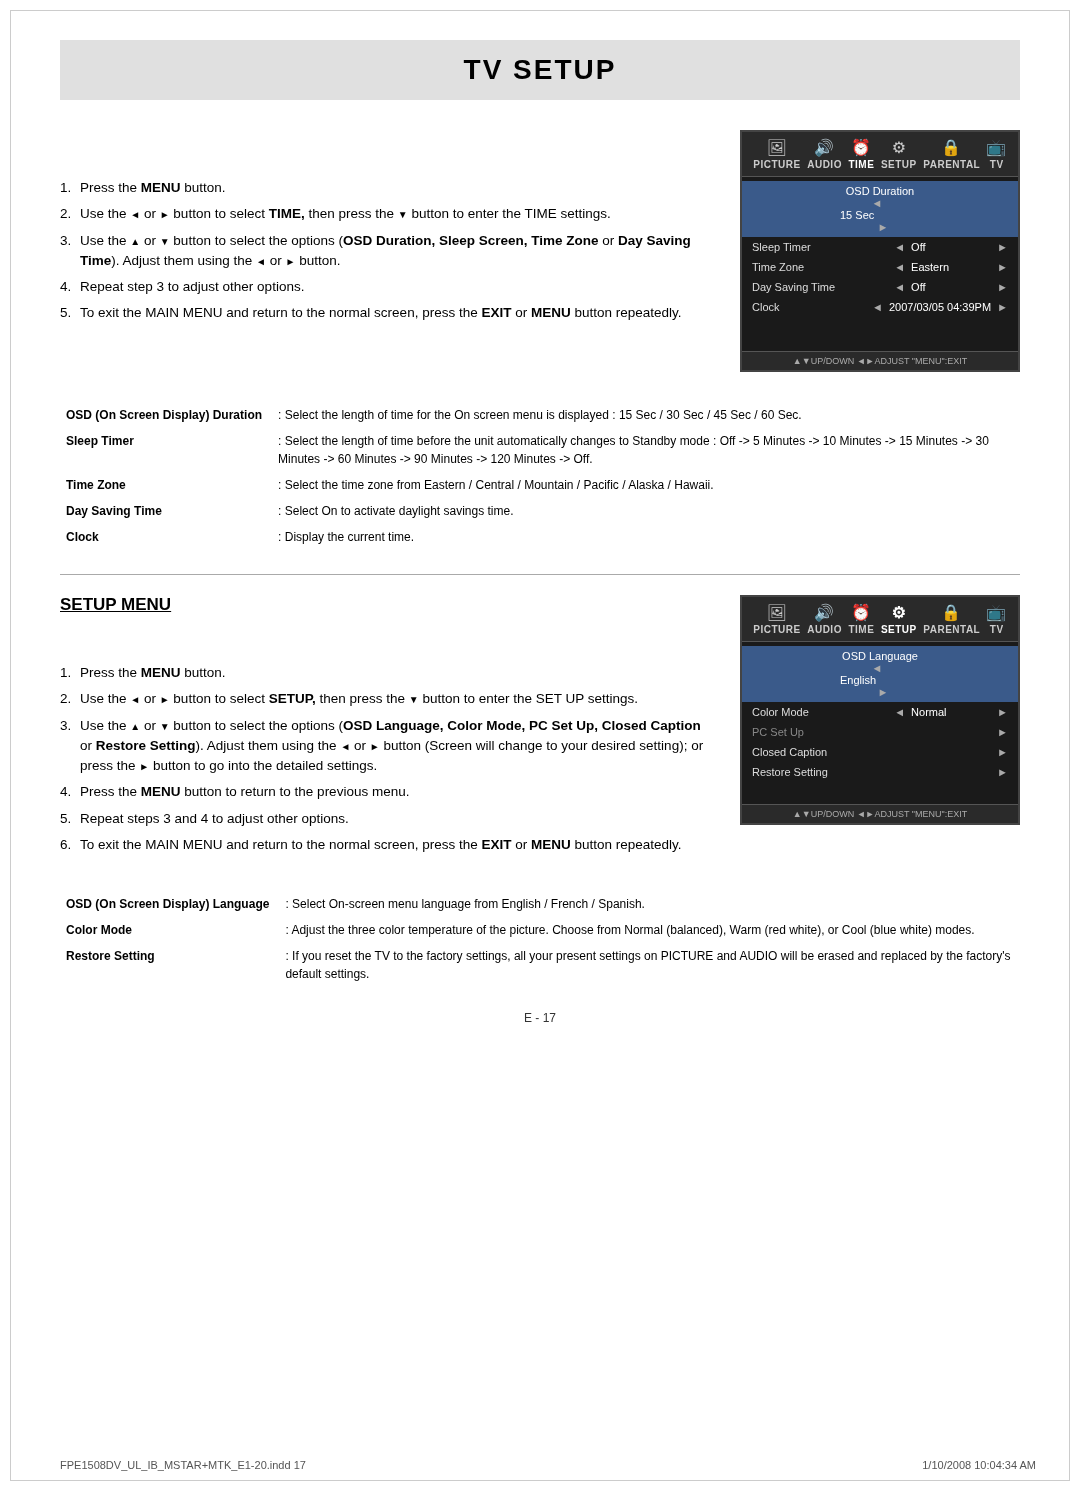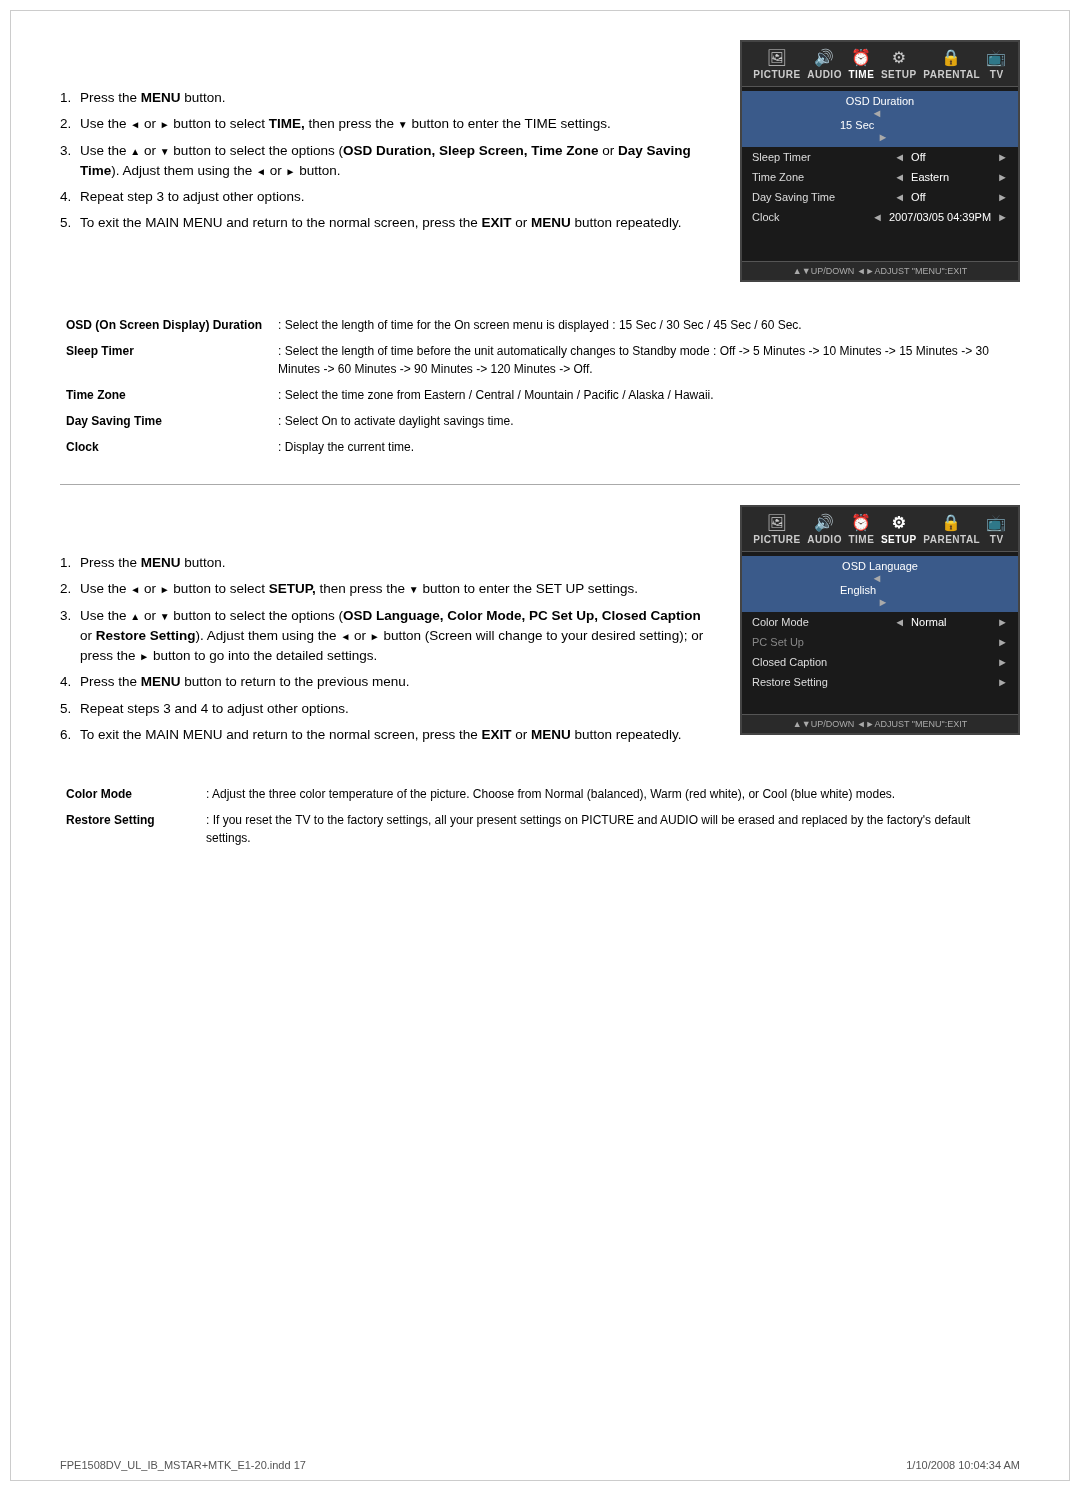--- a/index.html
+++ b/index.html
@@ -197,21 +197,21 @@
       text-align: center;
       padding: 4px;
       border-top: 1px solid #555;
     }
 
     
     .page-footer {
       position: absolute;
       bottom: 20px;
       left: 60px;
-      right: 60px;
+      right: 44px;
       display: flex;
       justify-content: space-between;
       font-size: 11px;
       color: #555;
     }
 
     .page-number {
       text-align: center;
       font-size: 12px;
       color: #333;
@@ -227,20 +227,21 @@
     .tri-u::before { content: "▲"; font-size: 10px; }
     .tri-d::before { content: "▼"; font-size: 10px; }
   </style>
 </head>
 <body>
 
 <div class="page-border"></div>
 
 <div class="page-content">
 
+  <div class="page-title">TV SETUP</div>
 
   <div class="section">
     <div class="section-text">
       <ol class="instruction-list">
         <li>Press the <span class="bold">MENU</span> button.</li>
         <li>Use the <span class="tri-l"></span> or <span class="tri-r"></span> button to select <span class="bold">TIME,</span> then press the <span class="tri-d"></span> button to enter the TIME settings.</li>
         <li>Use the <span class="tri-u"></span> or <span class="tri-d"></span> button to select the options (<span class="bold">OSD Duration, Sleep Screen, Time Zone</span> or <span class="bold">Day Saving Time</span>). Adjust them using the <span class="tri-l"></span> or <span class="tri-r"></span> button.</li>
         <li>Repeat step 3 to adjust other options.</li>
         <li>To exit the MAIN MENU and return to the normal screen, press the <span class="bold">EXIT</span> or <span class="bold">MENU</span> button repeatedly.</li>
       </ol>
@@ -333,20 +334,21 @@
       <td><span class="bold">Clock</span></td>
       <td>:  Display the current time.</td>
     </tr>
   </tbody>
     </table>
 
   <hr class="section-divider">
 
   <div class="section">
     <div class="section-text">
+      <div class="section-heading">SETUP MENU</div>
       <ol class="instruction-list">
         <li>Press the <span class="bold">MENU</span> button.</li>
         <li>Use the <span class="tri-l"></span> or <span class="tri-r"></span> button to select <span class="bold">SETUP,</span> then press the <span class="tri-d"></span> button to enter the SET UP settings.</li>
         <li>Use the <span class="tri-u"></span> or <span class="tri-d"></span> button to select the options (<span class="bold">OSD Language, Color Mode, PC Set Up, Closed Caption</span> or <span class="bold">Restore Setting</span>). Adjust them using the <span class="tri-l"></span> or <span class="tri-r"></span> button (Screen will change to your desired setting); or press the <span class="tri-r"></span> button to go into the detailed settings.</li>
         <li>Press the <span class="bold">MENU</span> button to return to the previous menu.</li>
         <li>Repeat steps 3 and 4 to adjust other options.</li>
         <li>To exit the MAIN MENU and return to the normal screen, press the <span class="bold">EXIT</span> or <span class="bold">MENU</span> button repeatedly.</li>
       </ol>
     </div>
     <div class="section-menu">
@@ -407,30 +409,35 @@
           </div>
           <div style="height:18px;"></div>
         </div>
         <div class="menu-footer">▲▼UP/DOWN  ◄►ADJUST  "MENU":EXIT</div>
       </div>
     </div>
   </div>
 
   <table class="desc-table">
     <tbody>
+        <tr>
+      <td><span class="bold">OSD (On Screen Display) Language</span></td>
+      <td>:  Select On-screen menu language from English / French / Spanish.</td>
+    </tr>
     <tr>
       <td><span class="bold">Color  Mode</span></td>
       <td>:  Adjust the three color temperature of the picture. Choose from Normal (balanced), Warm (red white), or Cool (blue white) modes.</td>
     </tr>
     <tr>
       <td><span class="bold">Restore Setting</span></td>
       <td>:  If you reset the TV to the factory settings, all your present settings on PICTURE and AUDIO will be erased and replaced by the factory's default settings.</td>
     </tr>
   </tbody>
     </table>
 
+  <div class="page-number">E - 17</div>
 
 </div>
 
 <div class="page-footer">
   <span>FPE1508DV_UL_IB_MSTAR+MTK_E1-20.indd   17</span>
   <span>1/10/2008   10:04:34 AM</span>
 </div>
 
 </body></html>

